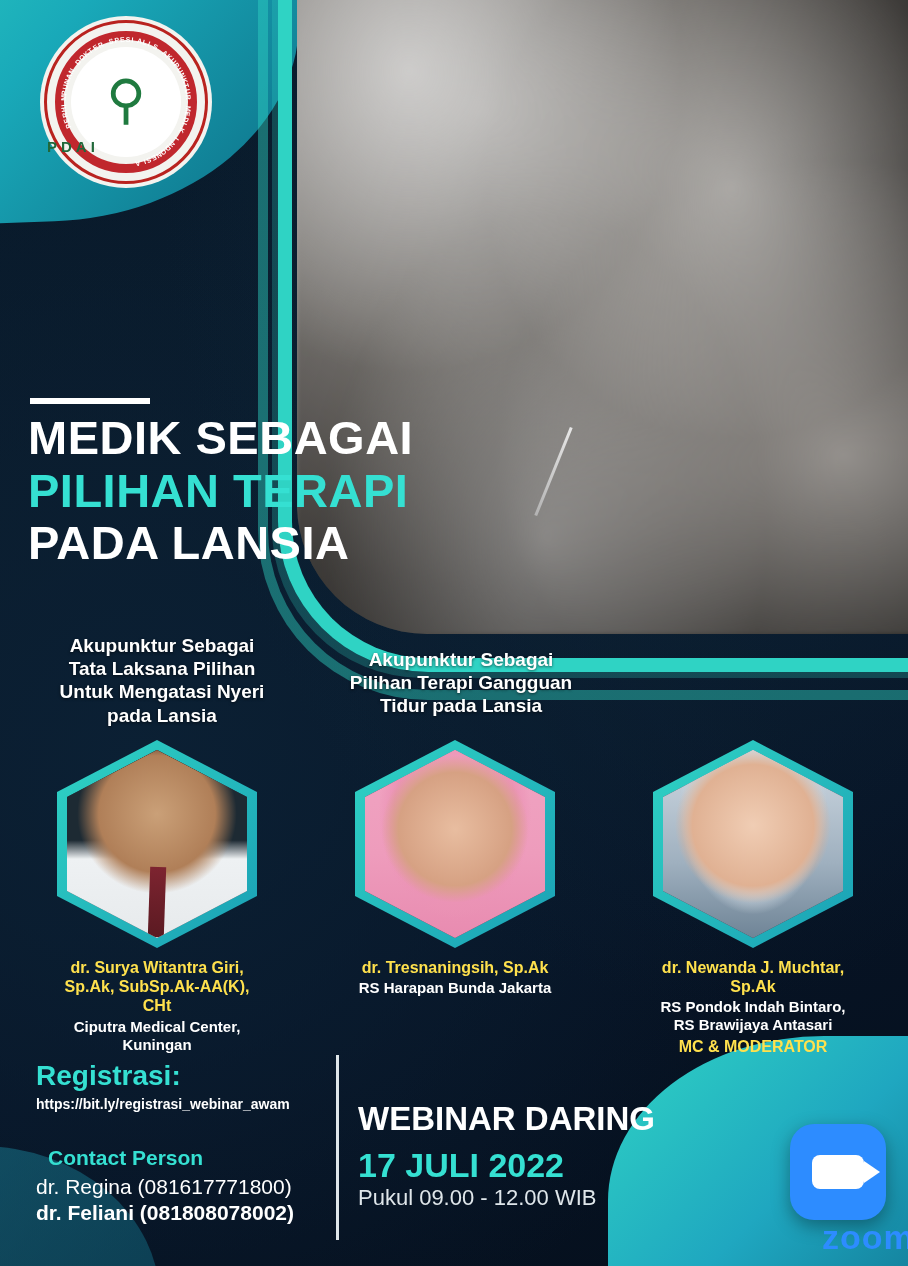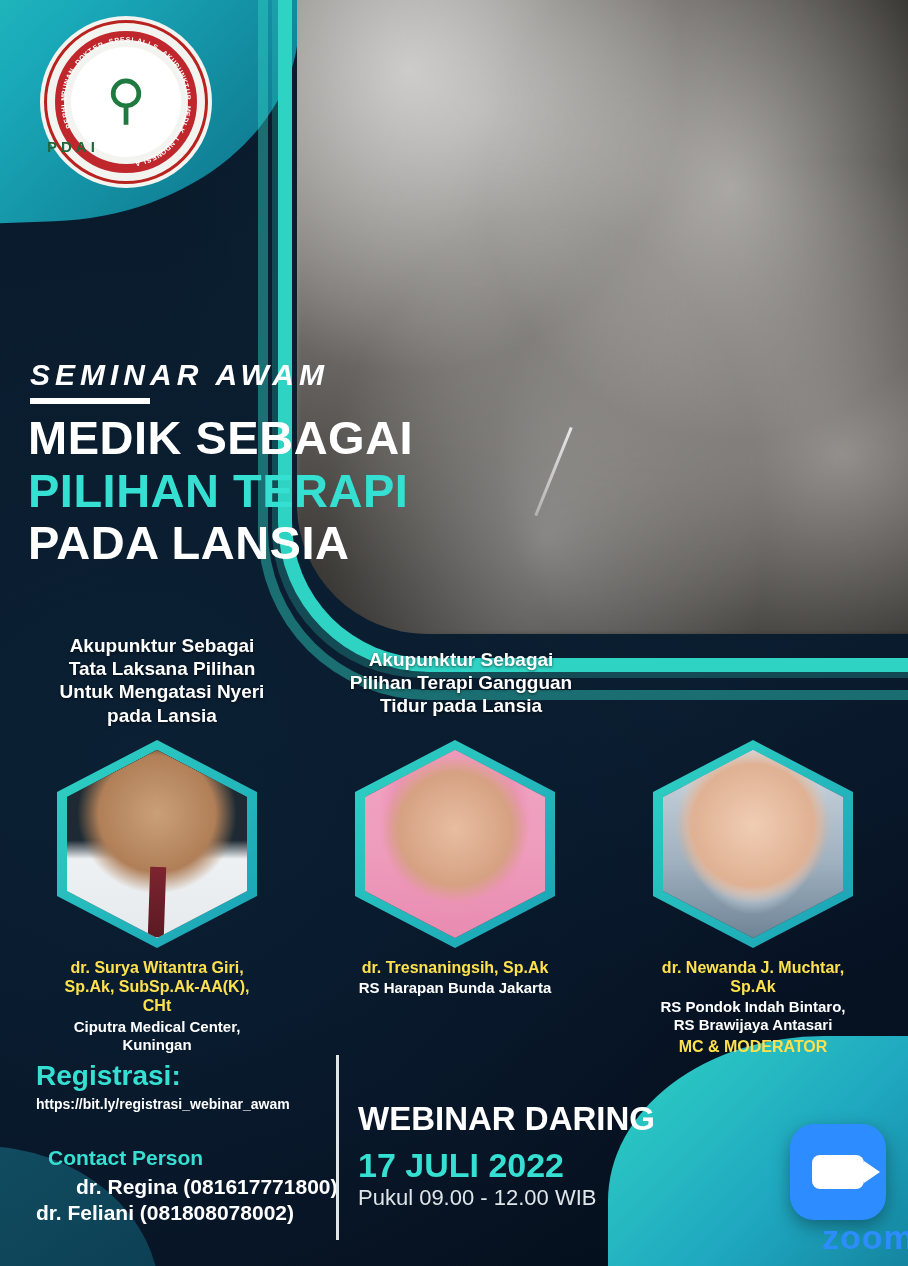--- a/index.html
+++ b/index.html
@@ -141,21 +141,21 @@
       radial-gradient(ellipse at 50% 30%, #dfe6ec 0%, #c8d3dc 46%, rgba(0,0,0,0) 58%),
       linear-gradient(#cfd9e2 0%, #9fb0bf 60%, #6f8496 100%);}
   .sp-name{margin-top:10px;font-size:16px;font-weight:bold;line-height:1.2;}
   .sp-name.y{color:#ffe14d;}
   .sp-aff{color:#ffffff;font-size:15px;font-weight:bold;line-height:1.2;margin-top:2px;}
   .sp-role{color:#ffe14d;font-size:16px;font-weight:bold;margin-top:4px;}
   
   .reg-title{position:absolute;left:36px;top:1060px;color:#35e0d2;font-size:28px;font-weight:bold;}
   .reg-link{position:absolute;left:36px;top:1096px;color:#ffffff;font-size:14px;font-weight:bold;}
   .cp-title{position:absolute;left:48px;top:1146px;color:#35e0d2;font-size:21px;font-weight:bold;}
-  .cp1{position:absolute;left:36px;top:1175px;color:#ffffff;font-size:21px;font-weight:bold;margin-left:40px;}
+  .cp1{position:absolute;left:36px;top:1175px;color:#ffffff;font-size:21px;font-weight:normal;}
   .cp2{position:absolute;left:36px;top:1201px;color:#ffffff;font-size:21px;font-weight:bold;}
   .divider{position:absolute;left:336px;top:1055px;width:3px;height:185px;background:#dfe6ea;}
   
   .gratis{position:absolute;left:358px;top:1052px;color:#ffe14d;font-size:48px;font-weight:bold;letter-spacing:1px;}
   .webinar{position:absolute;left:358px;top:1100px;color:#ffffff;font-size:33px;font-weight:bold;}
   .date{position:absolute;left:358px;top:1146px;color:#35e0d2;font-size:34px;font-weight:bold;}
   .time{position:absolute;left:358px;top:1185px;color:#dfe6ea;font-size:22px;}
   
   .zoom-badge{
     position:absolute;left:790px;top:1124px;width:96px;height:96px;border-radius:24px;
@@ -243,21 +243,20 @@
         <span style="transform: rotate(156.304deg) translate(0px, -66px);">S</span>
         <span style="transform: rotate(161.522deg) translate(0px, -66px);">I</span>
         <span style="transform: rotate(166.739deg) translate(0px, -66px);">A</span>
       </div>
     <div class="inner">
       <div class="snake">⚲</div>
     </div>
     <div class="pdai">PDAI</div>
   </div>
 
-  <div class="seminar">SEMINAR AWAM</div>
   <div class="seminar-rule"></div>
 
   <div class="headline">
     <div class="l2">MEDIK SEBAGAI</div>
     <div>PILIHAN TERAPI</div>
     <div class="l2">PADA LANSIA</div>
   </div>
 
   <div class="topic topic-1" style="white-space:pre-line;">Akupunktur Sebagai
 Tata Laksana Pilihan

